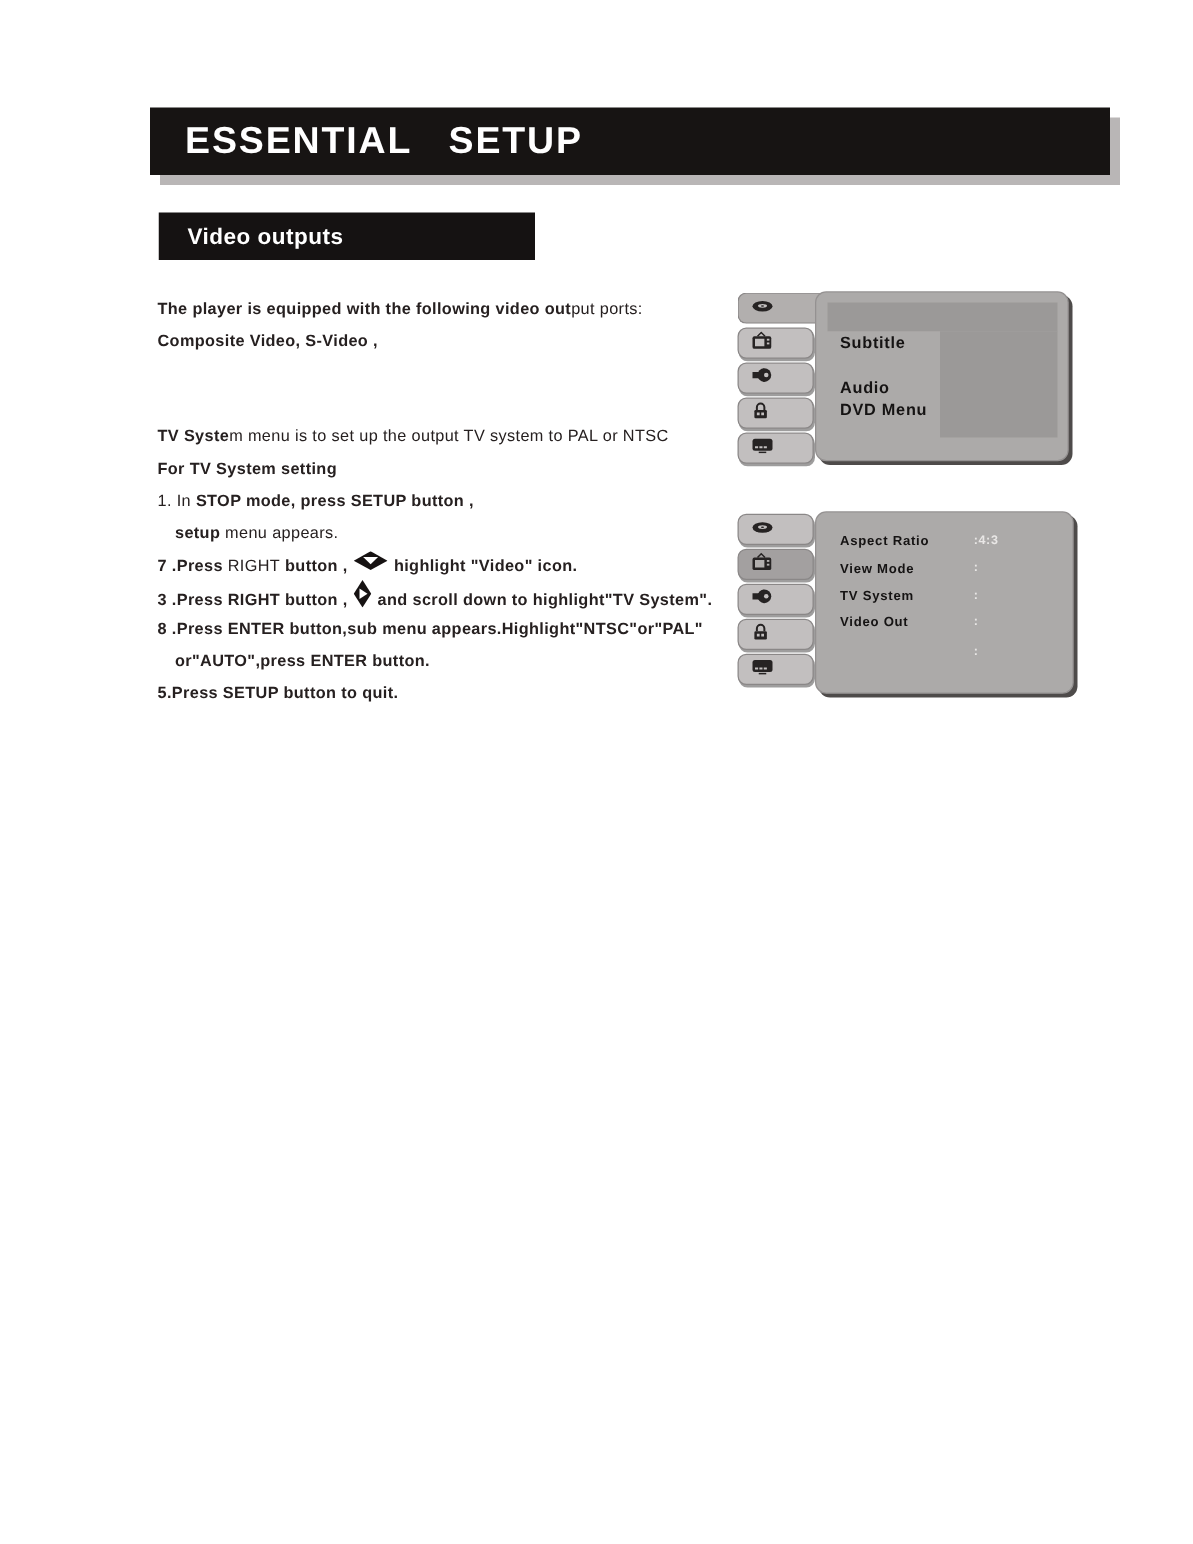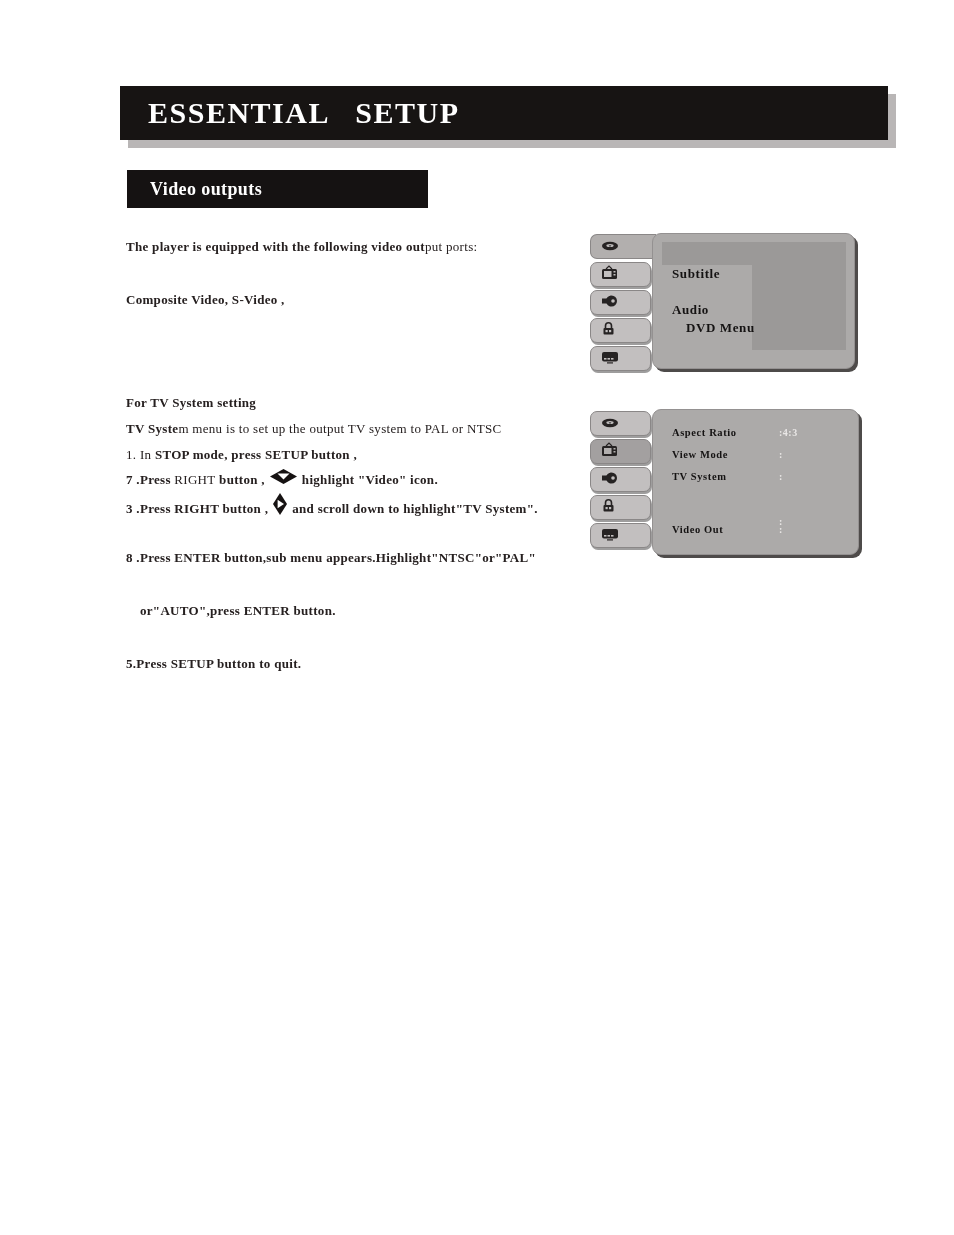--- a/index.html
+++ b/index.html
@@ -1,19 +1,19 @@
 <!DOCTYPE html>
 <html><head>
 <meta charset="utf-8">
 <style>
   * { margin:0; padding:0; box-sizing:border-box; }
   html,body { background:#ffffff; }
   .page {
     position:relative; width:954px; height:973px; background:#ffffff;
-    font-family:Liberation Serif, serif; overflow:hidden;
+    font-family:Liberation Sans, sans-serif; overflow:hidden;
   }
 
   
   .title-bar {
     position:absolute; left:120px; top:86px; width:768px; height:54px;
     background:#171413; box-shadow:8px 8px 0 #b9b6b6;
     display:flex; align-items:center; padding-left:28px;
   }
   .title-bar span {
     color:#ffffff; font-size:30px; font-weight:bold; letter-spacing:1.5px; white-space:pre;
@@ -23,21 +23,21 @@
     background:#151212; display:flex; align-items:center; padding-left:23px;
   }
   .section-bar span { color:#ffffff; font-size:18px; font-weight:bold; letter-spacing:0.4px; }
 
   
   .body-col {
     position:absolute; left:126px; top:234px; width:480px;
     font-size:13px; line-height:25.6px; color:#262020; letter-spacing:0.3px;
   }
   .body-col .line { height:25.6px; white-space:nowrap; }
-  .b { font-weight:bold;margin-top:27px; }
+  .b { font-weight:bold; }
   .n { font-weight:normal;text-align:right; }
   .indent { padding-left:14px; }
   .inline-icon { display:inline-block; vertical-align:middle; margin:0 5px 3px 5px; }
 
   
   .osd { position:absolute; width:270px; }
   .osd1 { left:590px; top:232px; height:138px; }
   .osd2 { left:590px; top:409px; height:147px; }
   .tab {
     position:absolute; left:0; width:61px; height:25px;
@@ -54,30 +54,30 @@
     box-shadow:3px 3px 0 #4e4b4a;
   }
   .osd1 .panel { left:62px; top:1px;  width:203px; height:136px; }
   .osd2 .panel { left:62px; top:0px;  width:207px; height:146px; }
   .hl-bar  { position:absolute; left:9px;  top:8px;  width:184px; height:23px; background:#9b9998; }
   .dark-block { position:absolute; left:99px; top:31px; width:94px;  height:85px; background:#9b9998; }
   .osd-item {
     position:absolute; left:19px; font-size:13px; font-weight:bold;
     color:#151313; letter-spacing:0.6px; white-space:nowrap;
   }
-  .osd-item.i-sub { top:32px; } .osd-item.i-aud { top:68px; } .osd-item.i-dvd { top:86px;margin-left:14px; }
+  .osd-item.i-sub { top:32px; } .osd-item.i-aud { top:68px; } .osd-item.i-dvd { top:86px; }
   .osd-row-label {
     position:absolute; left:19px; font-size:10.5px; font-weight:bold;
     color:#151313; letter-spacing:0.6px; white-space:nowrap;
   }
   .osd-row-value {
     position:absolute; left:126px; font-size:10px; font-weight:bold;
     color:#e9e7e6; letter-spacing:0.5px; white-space:nowrap;
   }
-  .r0 { top:17px; } .r1 { top:39px; } .r2 { top:61px; } .r3 { top:82px;margin-top:32px; } .r4 { top:106px; }
+  .r0 { top:17px; } .r1 { top:39px; } .r2 { top:61px; } .r3 { top:82px; } .r4 { top:106px; }
 
   
   .page-num {
     position:absolute; left:467px; top:1108px; width:18px; height:18px;
     background:#171313; border-radius:50%;
     display:flex; align-items:center; justify-content:center;
   }
   .page-num span { color:#ffffff; font-size:12px; font-weight:bold; }
 </style>
 </head>
@@ -91,23 +91,24 @@
 
   <div class="section-bar">
     <span>Video outputs</span>
   </div>
 
   <div class="body-col">
     <div class="line"><span class="b">The player is equipped with the following video out</span><span class="n">put ports:</span></div>
     <div class="line b">Composite Video, S-Video ,</div>
     <div class="line"></div>
     <div class="line"></div>
+    <div class="line"><span class="b">TV Syste</span><span class="n">m menu is to set up the output TV system to PAL or NTSC</span></div>
     <div class="line b">For TV System setting</div>
-    <div class="line"><span class="b">TV Syste</span><span class="n">m menu is to set up the output TV system to PAL or NTSC</span></div>
     <div class="line"><span class="n">1. In </span><span class="b">STOP  mode, press SETUP button ,</span></div>
+    <div class="line indent"><span class="b">setup</span><span class="n"> menu appears.</span></div>
     <div class="line"><span class="b">7 .Press </span><span class="n">RIGHT</span><span class="b">  button ,</span><span class="inline-icon"><svg width="27" height="15" viewBox="0 0 27 15">
             <polygon points="0,7.5 13.5,0 27,7.5 13.5,15" fill="#161212"></polygon>
             <polygon points="7.5,4.6 19.5,4.6 13.5,10.4" fill="#ffffff"></polygon>
           </svg></span><span class="b">highlight "Video" icon.</span></div>
     <div class="line"><span class="b">3 .Press RIGHT button ,</span><span class="inline-icon"><svg width="14" height="22" viewBox="0 0 14 22">
             <polygon points="7,0 14,11 7,22 0,11" fill="#161212"></polygon>
             <polygon points="4.6,6.8 11,11 4.6,15.2" fill="#ffffff"></polygon>
           </svg></span><span class="b">and scroll down to highlight"TV System".</span></div>
     <div class="line b">8 .Press ENTER button,sub menu appears.Highlight"NTSC"or"PAL"</div>
     <div class="line b indent">or"AUTO",press ENTER button.</div>

